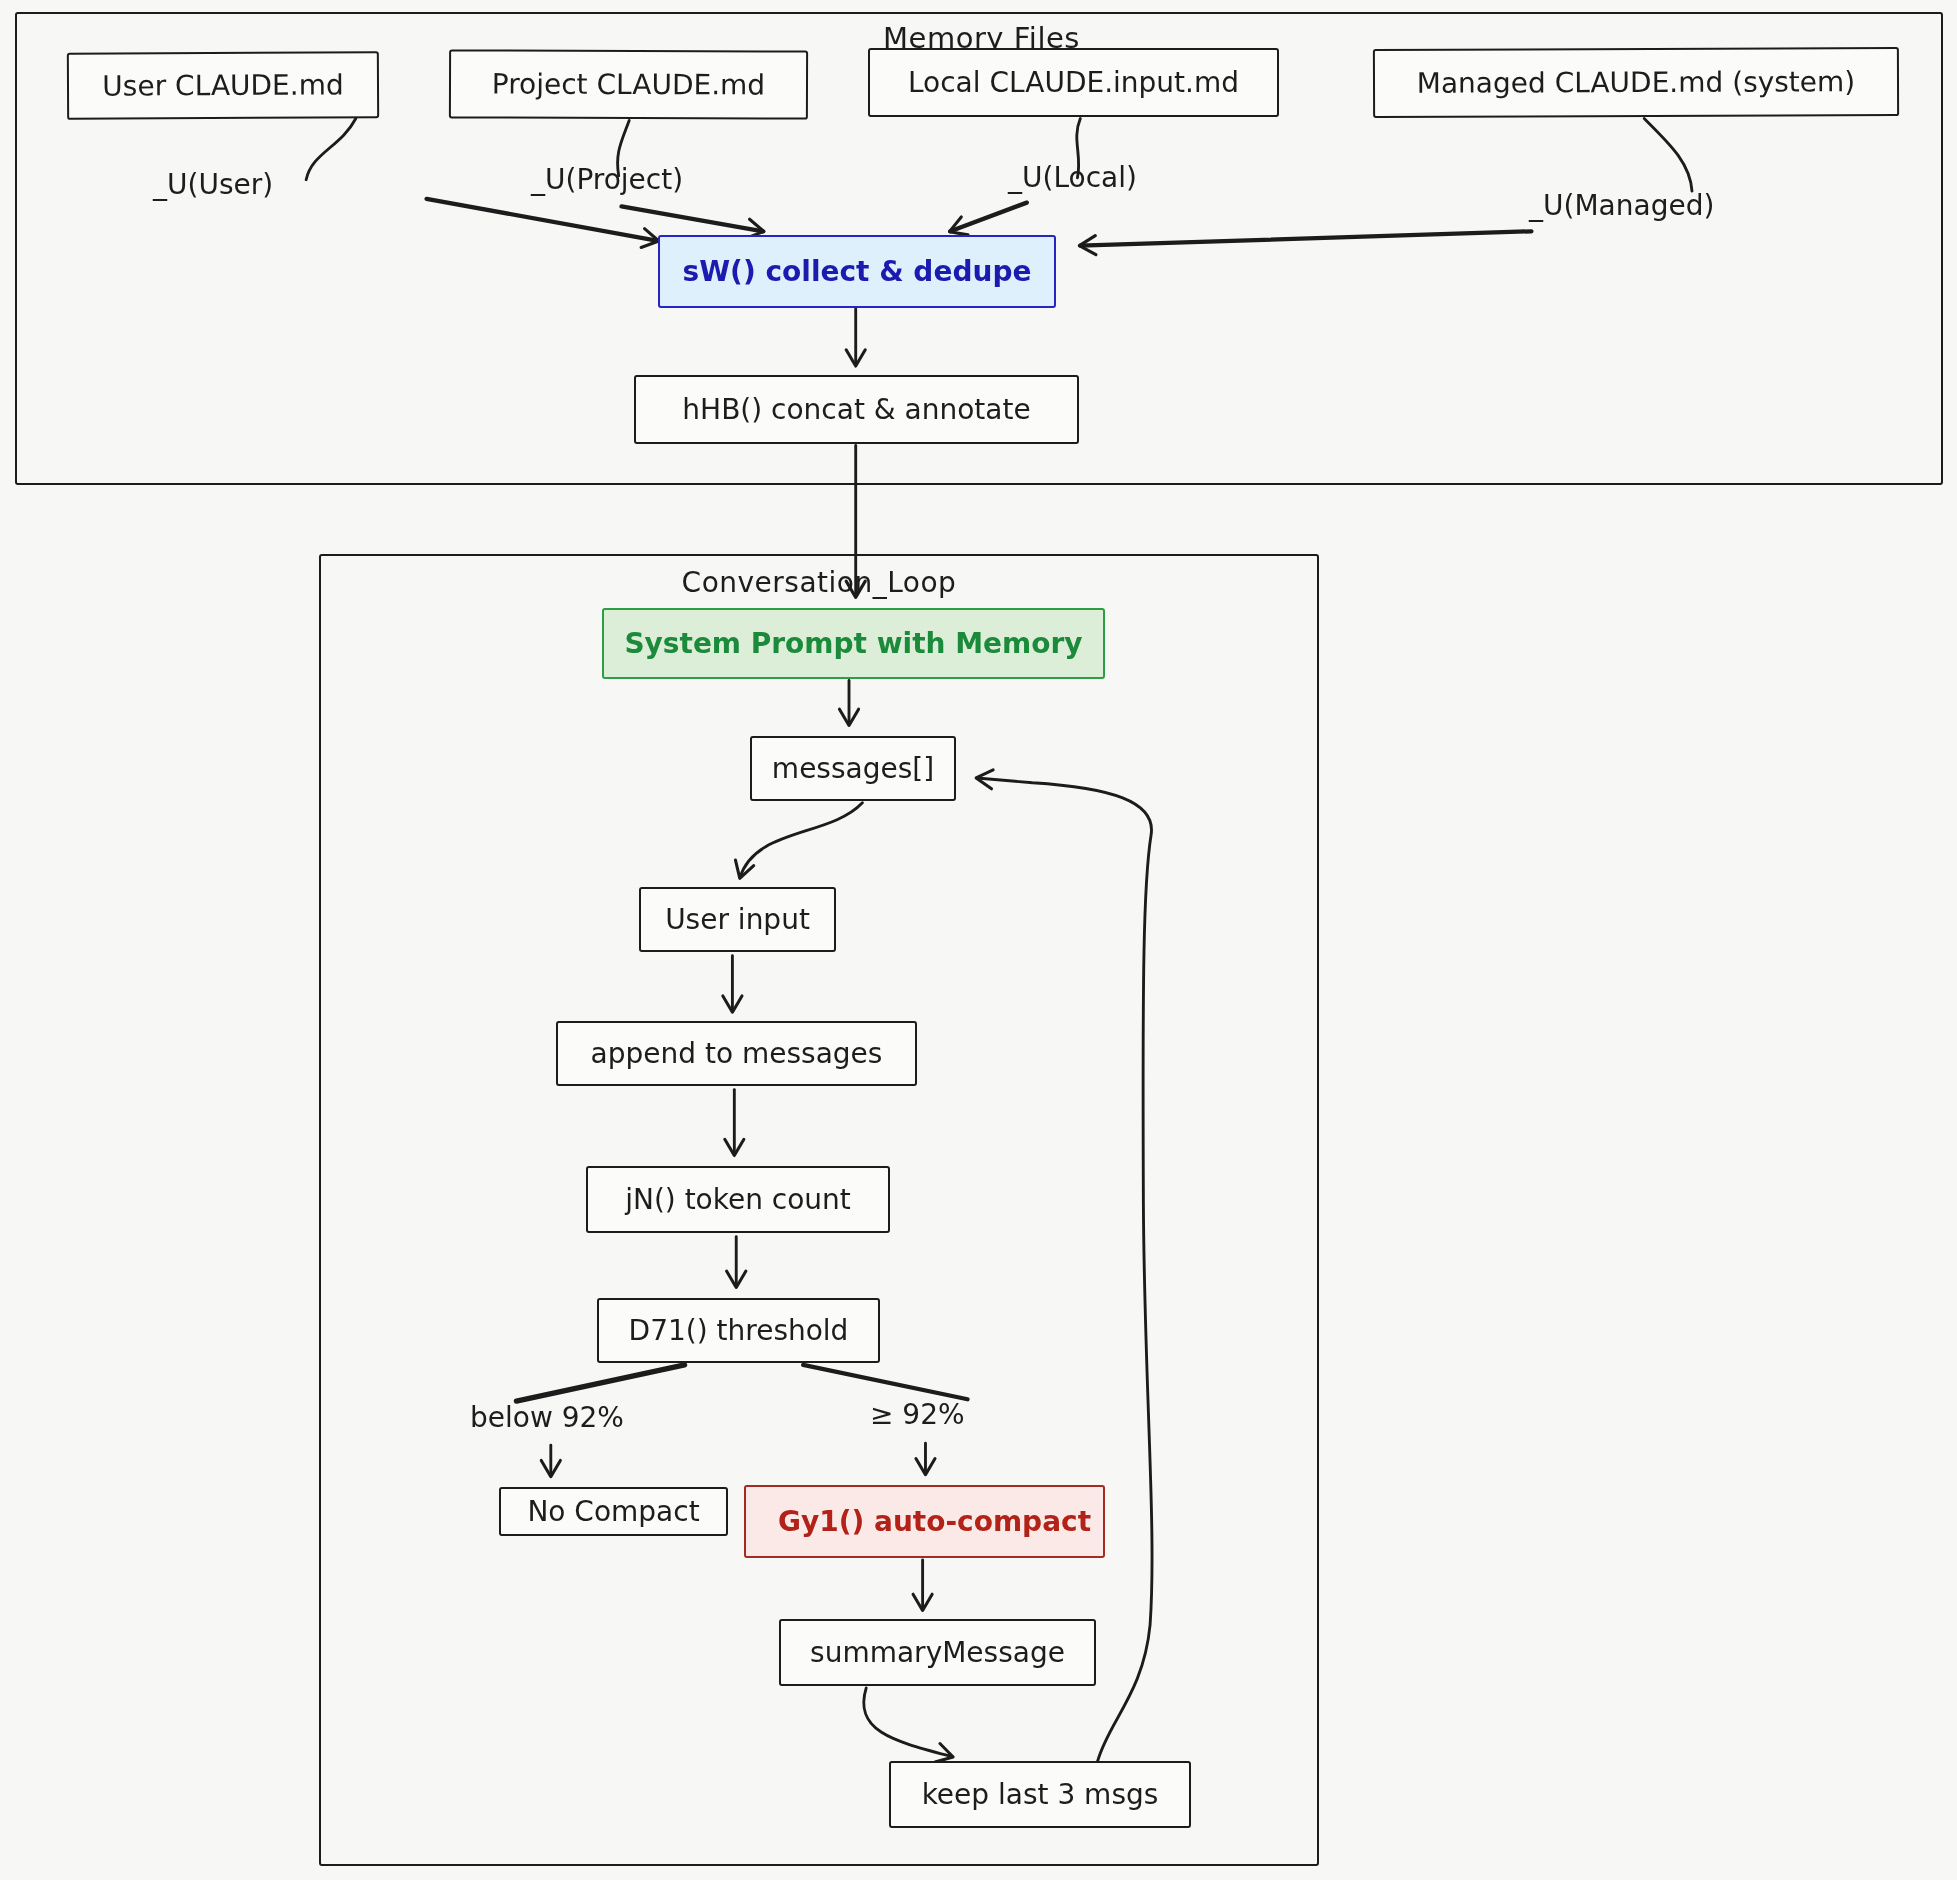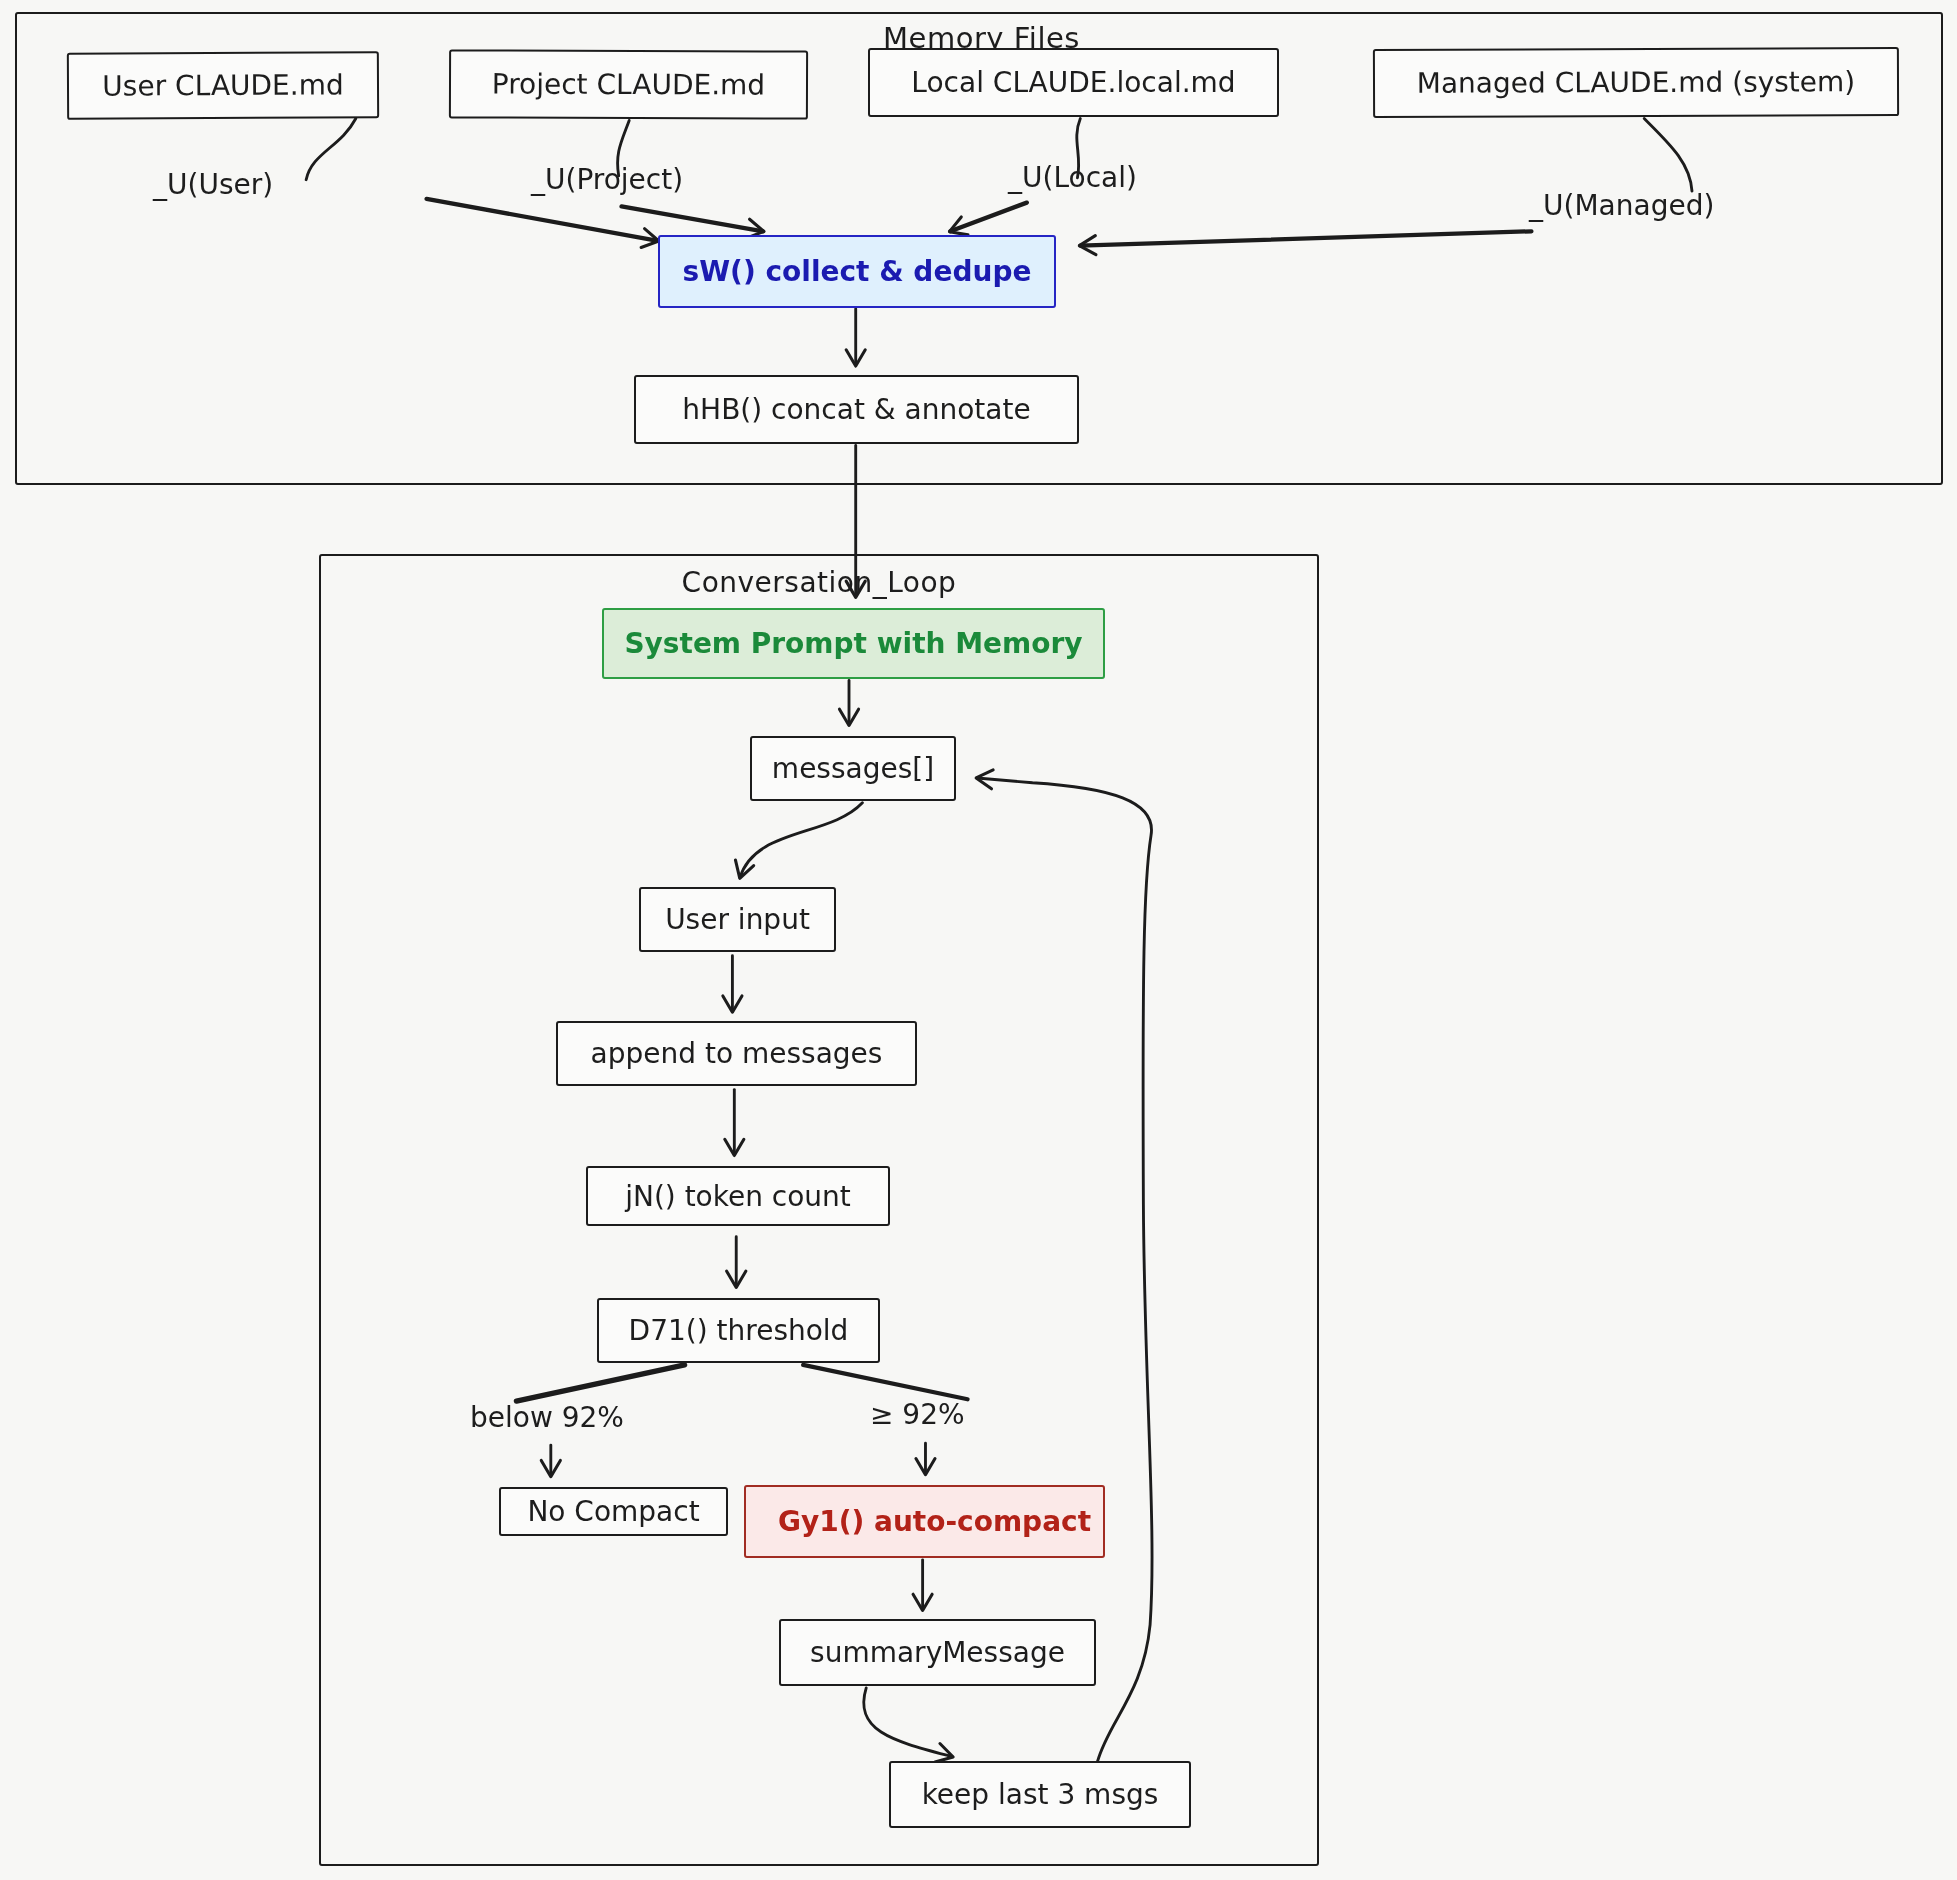--- a/index.html
+++ b/index.html
@@ -128,21 +128,21 @@
   <div class="group-title" style="left:862px; top:21px; width:239px;">Memory Files</div>
   <div class="group-title" style="left:671px; top:566px; width:296px; font-size:28px;">Conversation_Loop</div>
 
   <div class="node" style="left:67px; top:52px; width:312px; height:67px; transform:rotate(-0.3deg);">
     <span>User CLAUDE.md</span>
   </div>
   <div class="node" style="left:449px; top:50px; width:359px; height:69px; transform:rotate(0.2deg);">
     <span>Project CLAUDE.md</span>
   </div>
   <div class="node" style="left:868px; top:48px; width:411px; height:69px;">
-    <span>Local CLAUDE.local.md</span>
+    <span>Local CLAUDE.input.md</span>
   </div>
   <div class="node" style="left:1373px; top:48px; width:526px; height:69px; transform:rotate(-0.2deg);">
     <span>Managed CLAUDE.md (system)</span>
   </div>
 
   <div class="edge-label" style="left:153px; top:168px;">_U(User)</div>
   <div class="edge-label" style="left:531px; top:163px;">_U(Project)</div>
   <div class="edge-label" style="left:1008px; top:161px;">_U(Local)</div>
   <div class="edge-label" style="left:1529px; top:189px;">_U(Managed)</div>
 
@@ -158,21 +158,21 @@
   </div>
   <div class="node" style="left:750px; top:736px; width:206px; height:65px;">
     <span>messages[]</span>
   </div>
   <div class="node" style="left:639px; top:887px; width:197px; height:65px;">
     <span>User input</span>
   </div>
   <div class="node" style="left:556px; top:1021px; width:361px; height:65px;">
     <span>append to messages</span>
   </div>
-  <div class="node" style="left:586px; top:1166px; width:304px; height:60px;">
+  <div class="node" style="left:586px; top:1166px; width:304px; height:67px;">
     <span>jN() token count</span>
   </div>
   <div class="node" style="left:597px; top:1298px; width:283px; height:65px;">
     <span>D71() threshold</span>
   </div>
 
   <div class="edge-label" style="left:470px; top:1401px;">below 92%</div>
   <div class="edge-label" style="left:870px; top:1398px;">≥ 92%</div>
 
   <div class="node" style="left:456px; top:1487px; width:229px; height:49px;margin-left:43px;">

